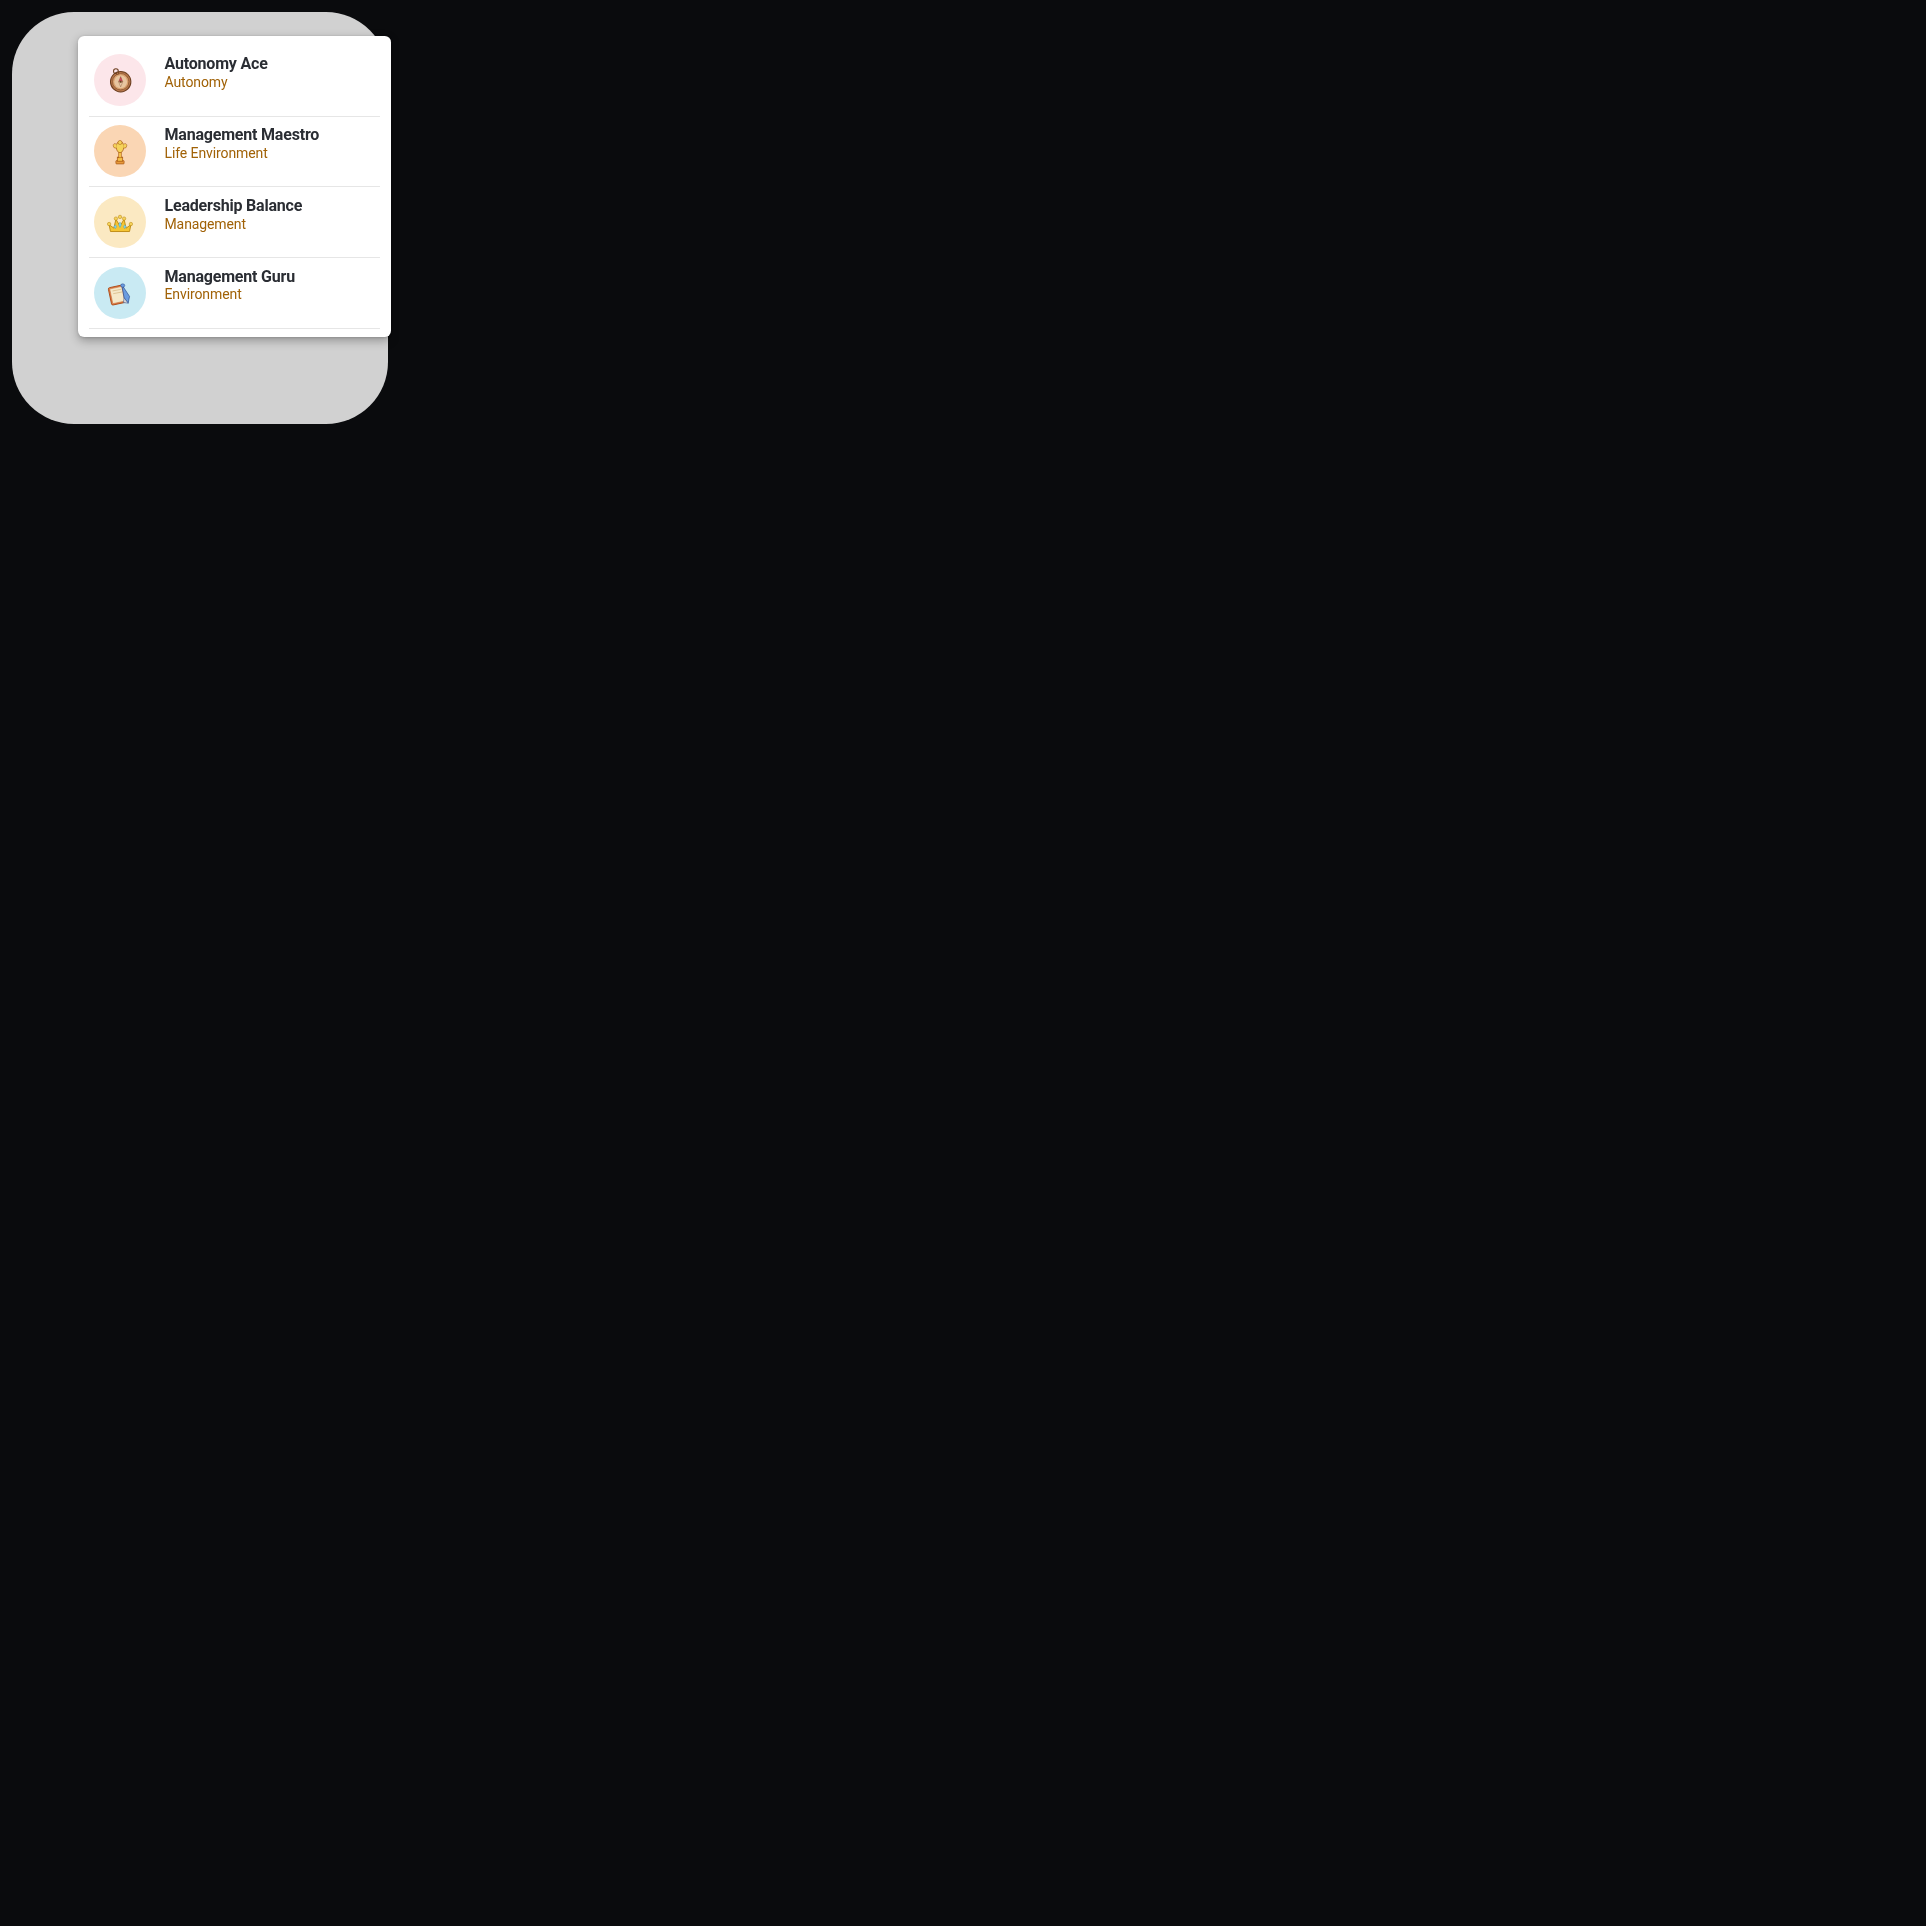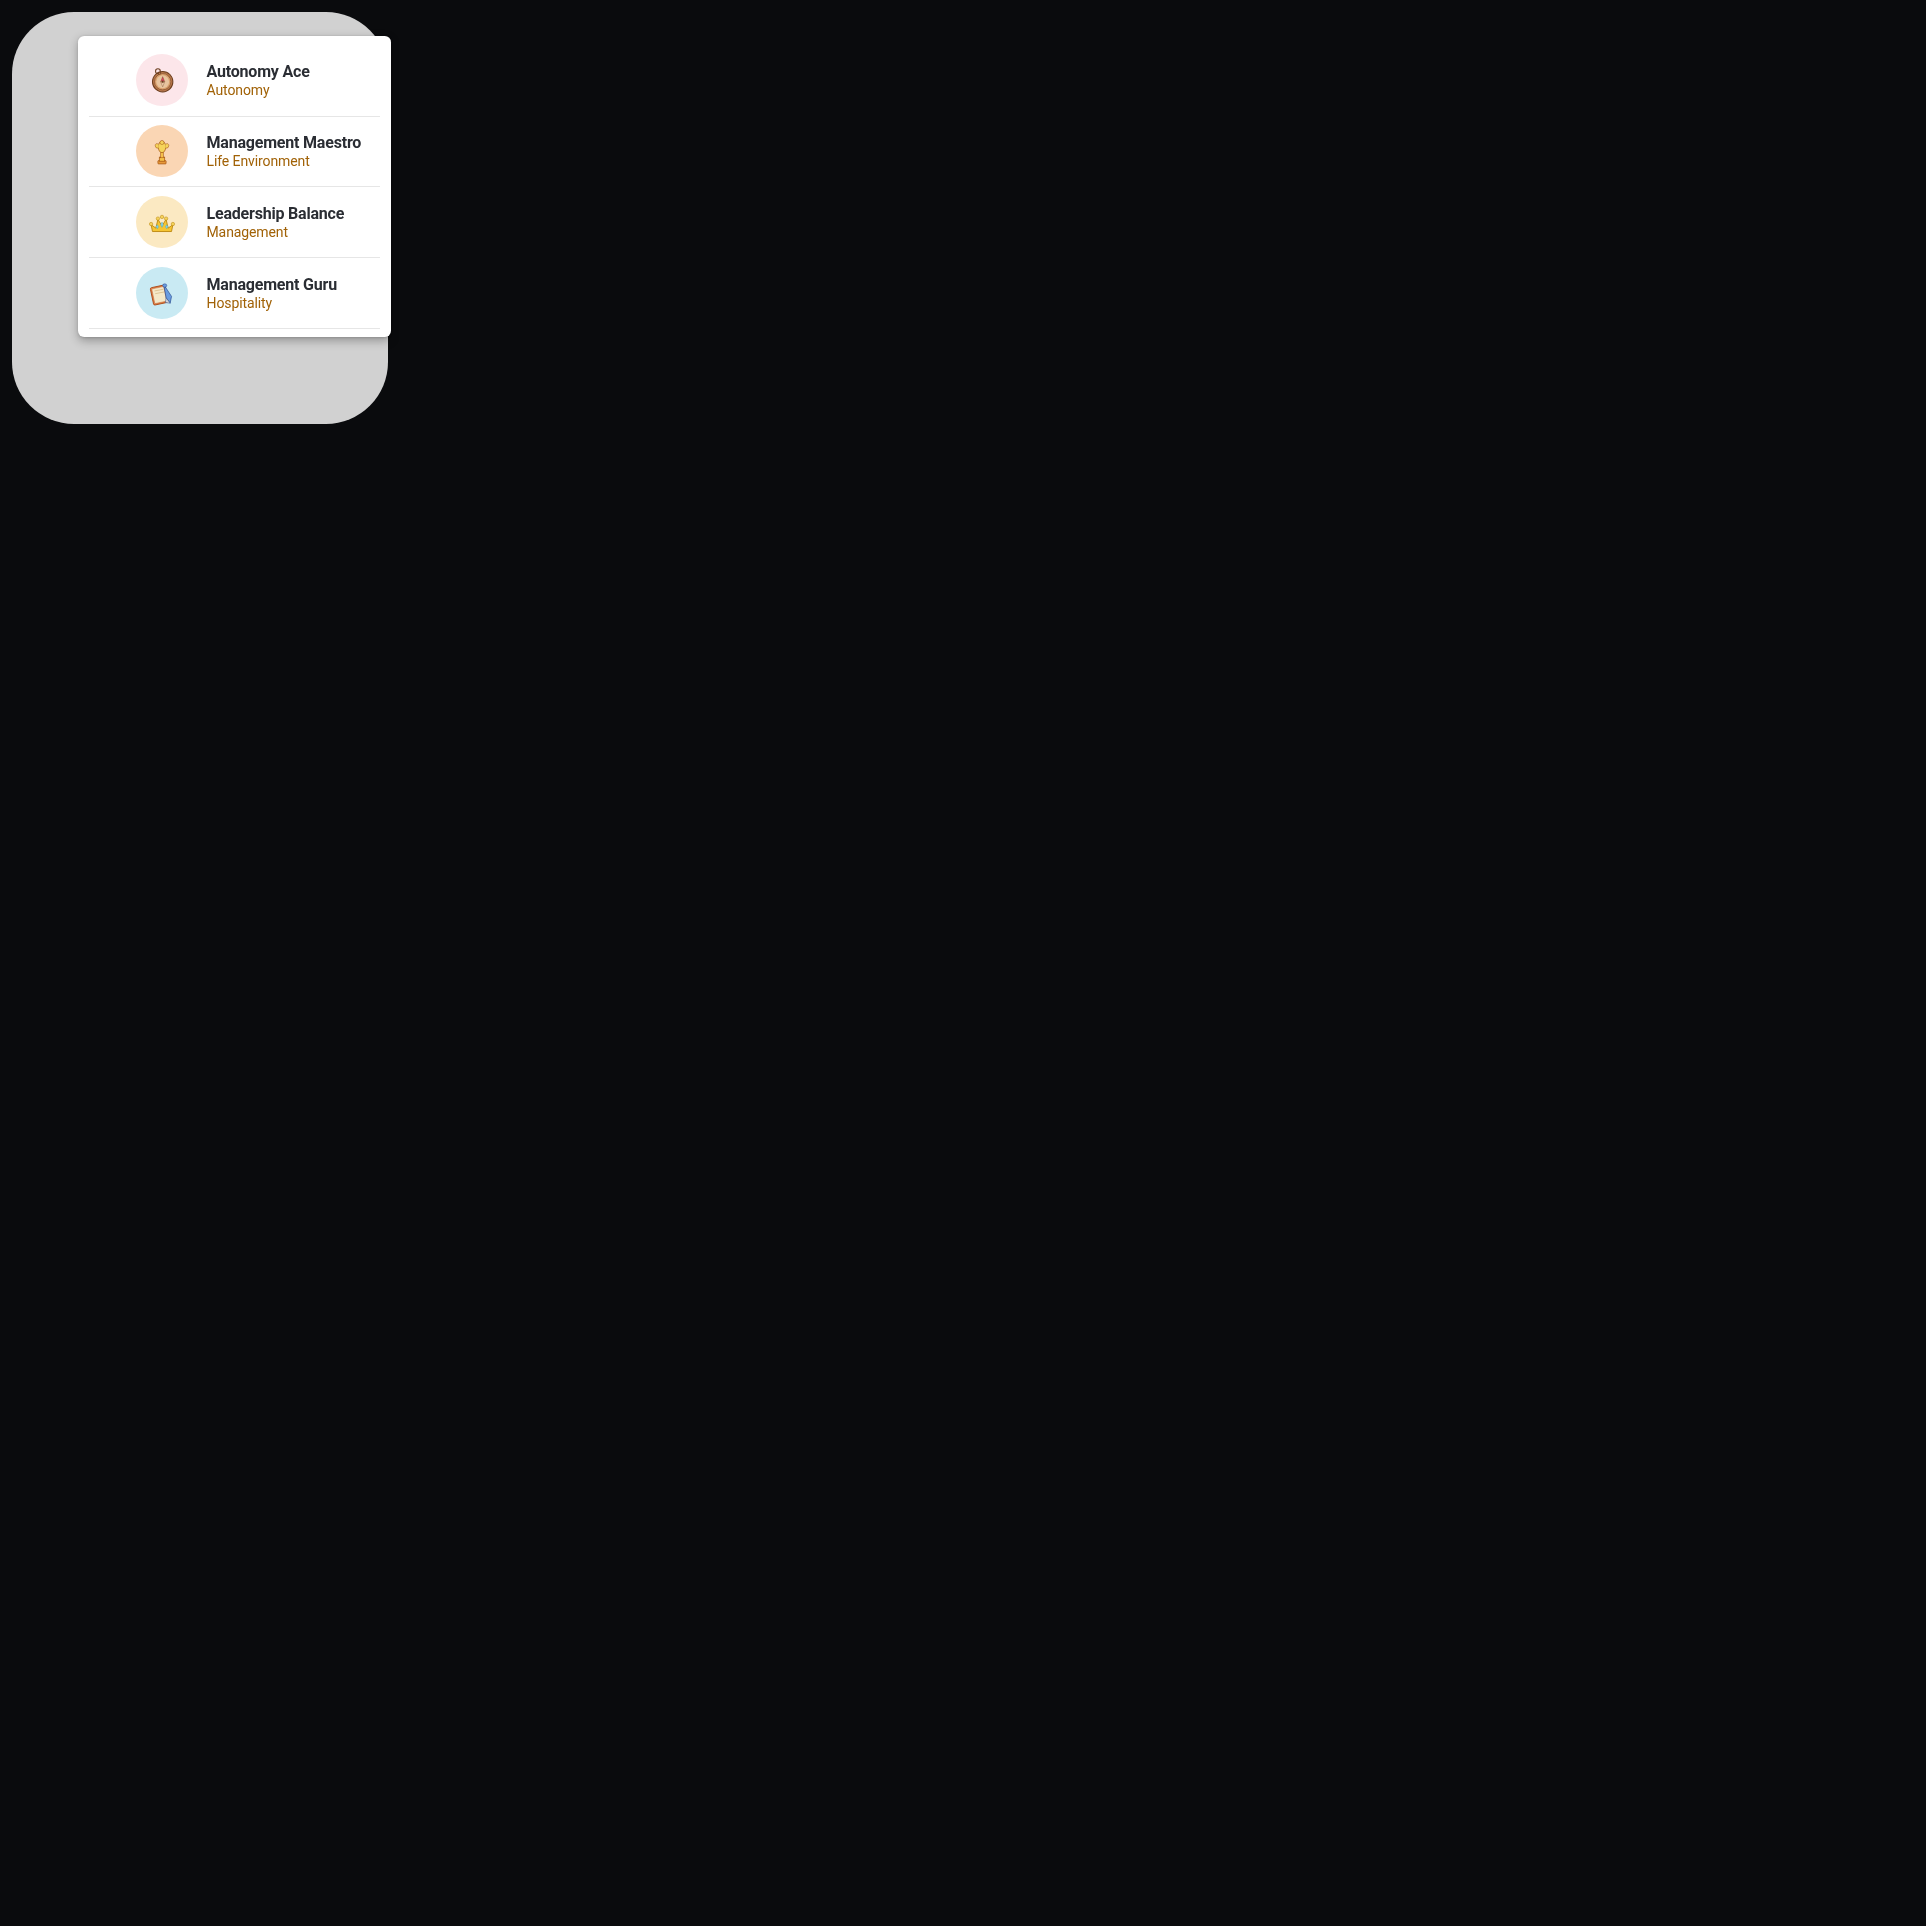--- a/index.html
+++ b/index.html
@@ -33,24 +33,23 @@
       top: 36px;
       width: 313px;
       background: #ffffff;
       border-radius: 6.2px;
       box-shadow: 0 3.1px 9.2px rgba(0,0,0,0.28), 0 0.8px 2.3px rgba(0,0,0,0.12);
       padding: 9.2px 0;
     }
     
     .row {
       display: flex;
-      align-items: center;
+      align-items: flex-start;
       padding: 9.2px 16px;
       gap: 18.5px;
-      margin-left: 42px;
     }
     
     .divider {
       height: 0.4px;
       background: #e6e6e6;
       margin: 0 10.8px;
     }
     
     .badge {
       width: 52px;
@@ -170,21 +169,21 @@
         <rect x="24" y="34" width="36" height="44" rx="2" fill="#f5e8c8" stroke="#a84815" stroke-width="1" transform="rotate(-12 42 56)"></rect>
         <line x1="28" y1="44" x2="54" y2="39" stroke="#c8a060" stroke-width="1.5"></line>
         <line x1="30" y1="52" x2="56" y2="47" stroke="#c8a060" stroke-width="1.5"></line>
         <path d="M 55 25 L 78 60 L 74 80 L 62 64 Z" fill="#6a9ce0" stroke="#2a4d90" stroke-width="2"></path>
         <path d="M 62 64 L 74 80 L 60 78 Z" fill="#d8d8d8" stroke="#2a4d90" stroke-width="1.5"></path>
         <ellipse cx="58" cy="28" rx="6" ry="5" fill="#6a9ce0" stroke="#2a4d90" stroke-width="1.5"></ellipse>
       </svg>
     </div>
     <div class="text">
       <div class="title">Management Guru</div>
-      <div class="subtitle">Hospitality</div>
+      <div class="subtitle">Environment</div>
     </div>
   </div>
 
   <div class="divider"></div>
 
 
 </div>
 
 
 </body></html>

